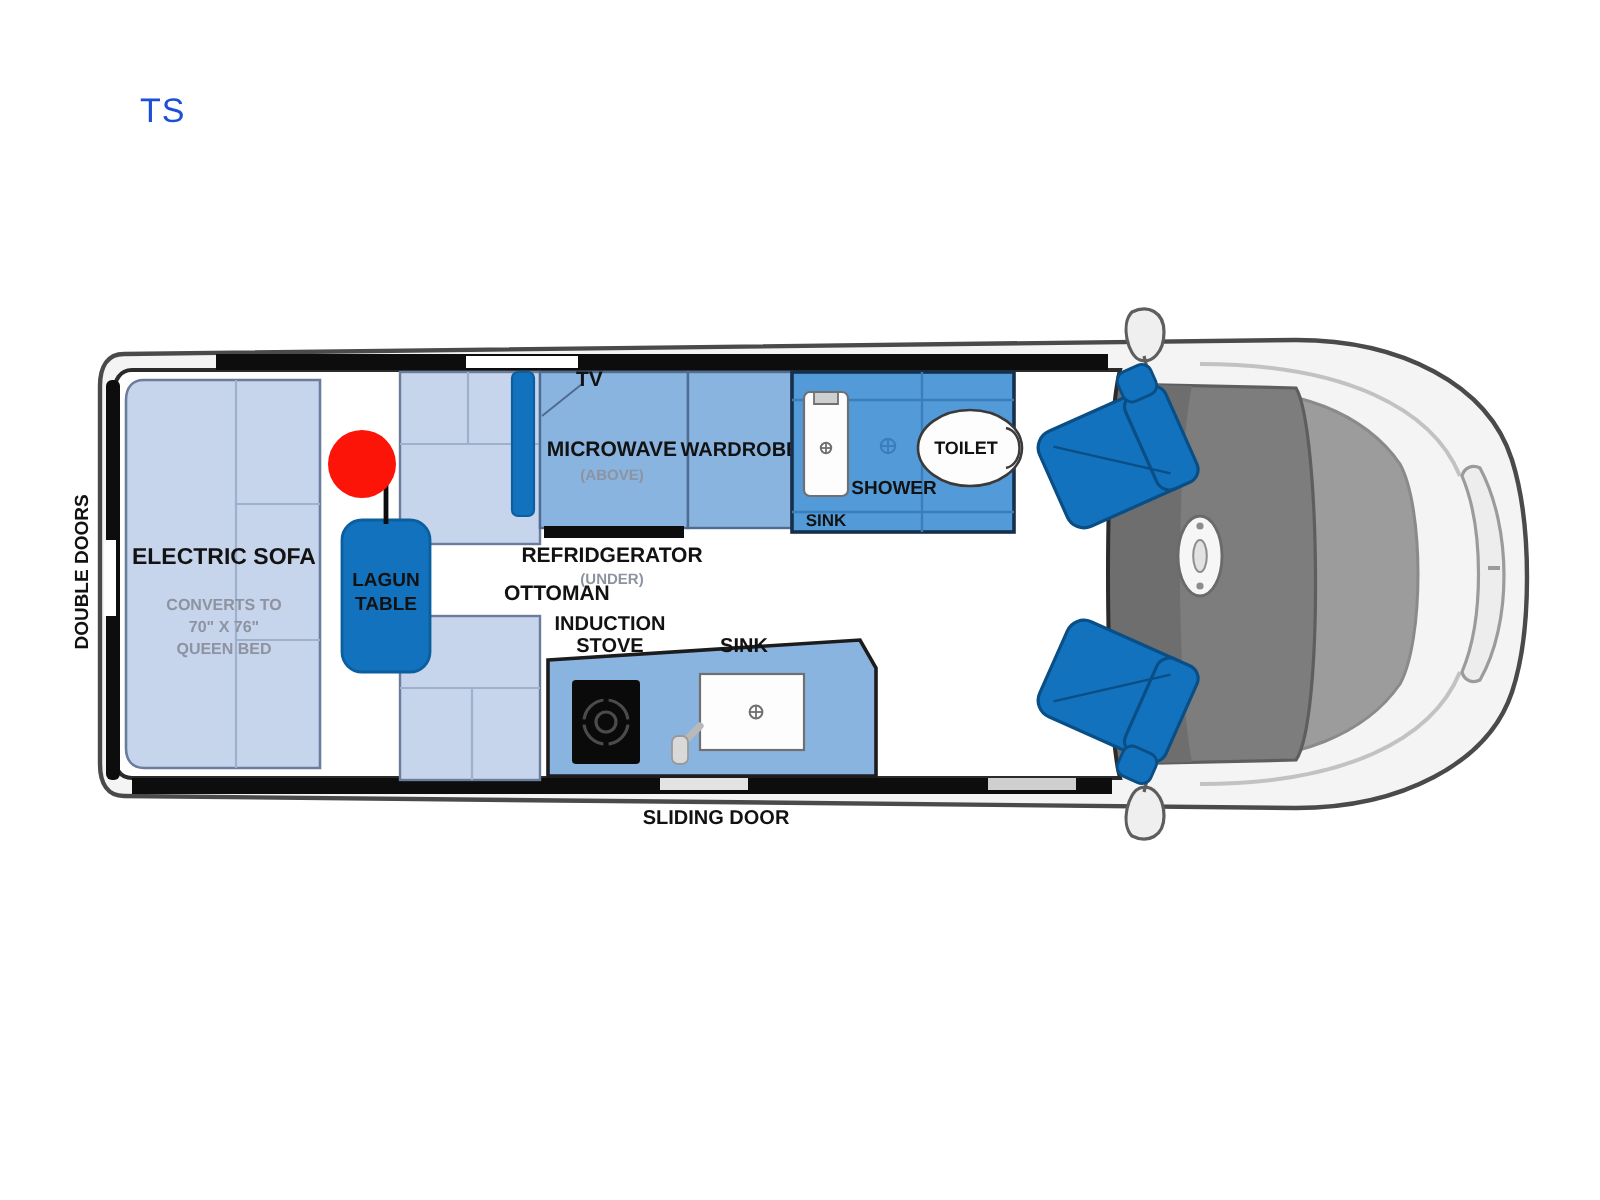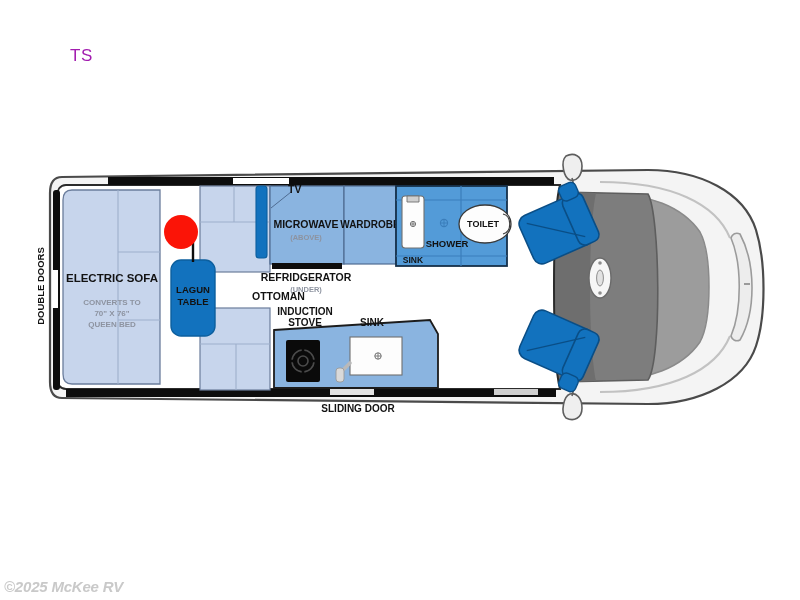--- a/index.html
+++ b/index.html
@@ -19,21 +19,21 @@
     position: absolute;
     inset: 0;
     background: #ffffff;
   }
   #plan-title {
     position: absolute;
     left: 70px;
     top: 46px;
     font-size: 17px;
     font-weight: 400;
-    color: #a21caf;
+    color: #1d4ed8;
     letter-spacing: 0.5px;
     font-family: "Liberation Sans", sans-serif;
   }
   #copyright-notice {
     position: absolute;
     left: 4px;
     top: 578px;
     font-size: 15px;
     font-weight: bold;
     font-style: italic;
@@ -234,15 +234,14 @@
         <circle cx="600" cy="163" r="1.8" fill="#8d8d8d"></circle>
       </g>
 
       <text class="lbl" x="44" y="156" text-anchor="middle" font-size="9.5" transform="rotate(-90 44 156)">DOUBLE DOORS</text>
 
       <text class="lbl" x="358" y="282" text-anchor="middle" font-size="10">SLIDING DOOR</text>
 
     </svg>
   </div>
 
-  <div id="copyright-notice">©2025 McKee RV</div>
 
 </div>
 
 </body></html>

